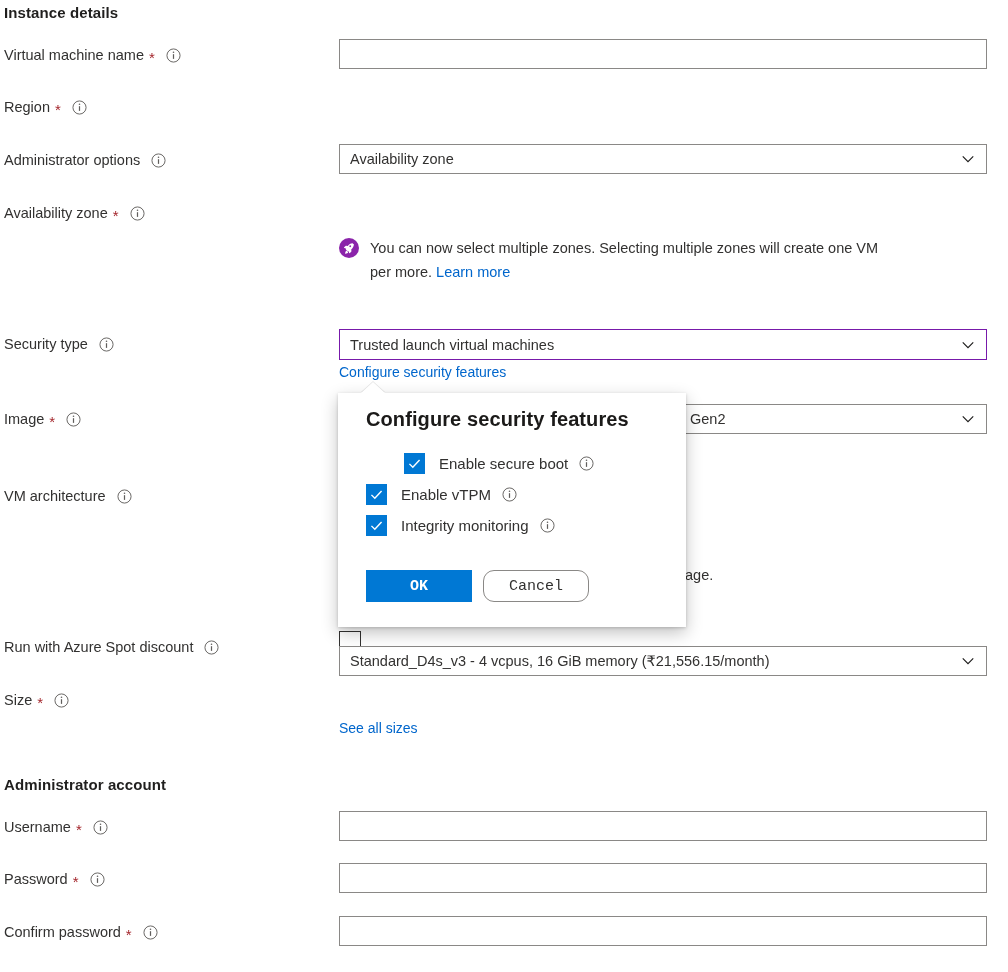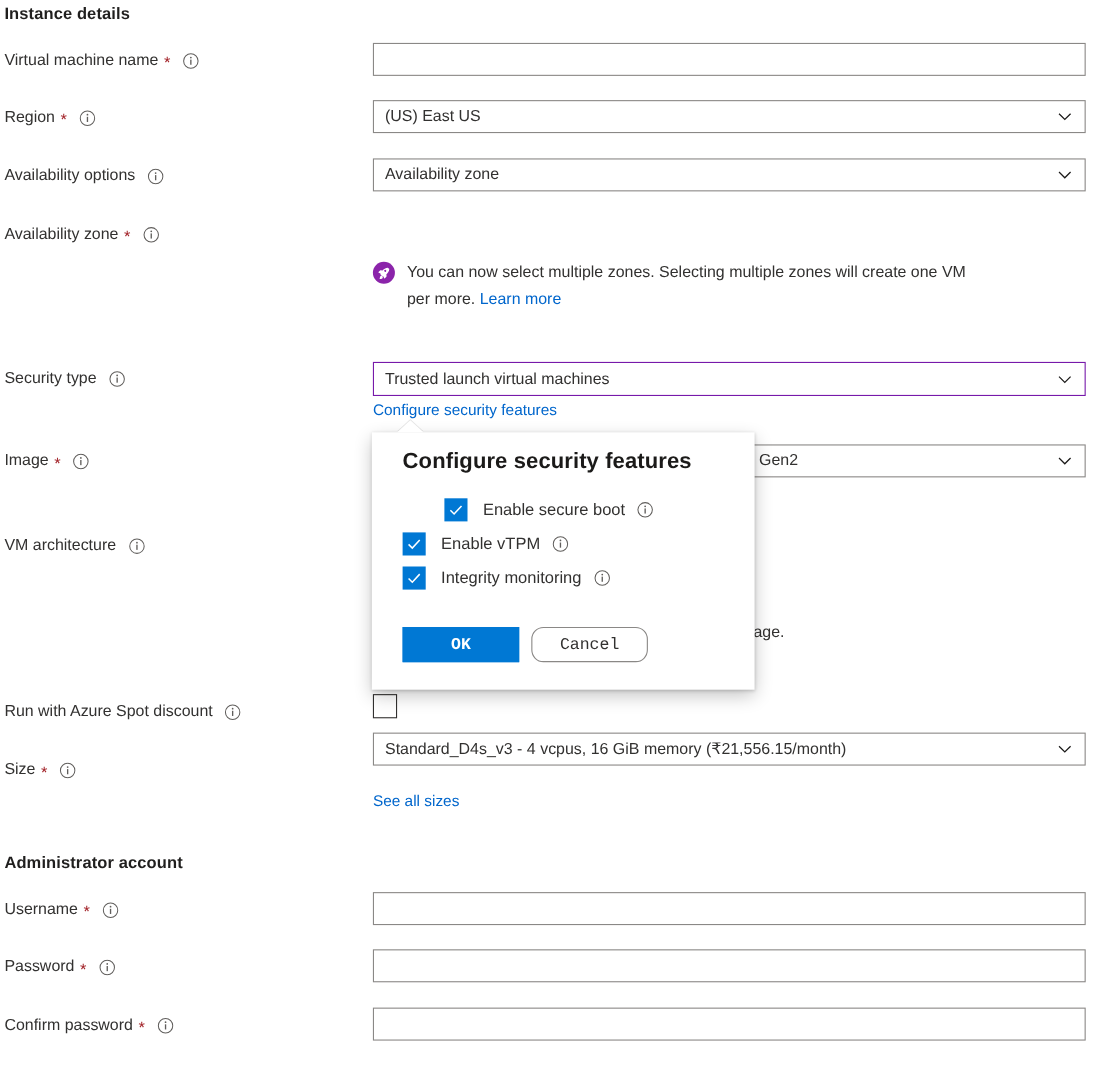--- a/index.html
+++ b/index.html
@@ -243,31 +243,23 @@
     <span>Region</span>
     <span class="req">*</span>
     <span class="info-ico">
       <svg width="15" height="15" viewBox="0 0 16 16">
           <circle cx="8" cy="8" r="7" fill="none" stroke="#605e5c" stroke-width="1"></circle>
           <circle cx="8" cy="4.6" r=".85" fill="#605e5c"></circle>
           <rect x="7.35" y="6.6" width="1.3" height="5" fill="#605e5c"></rect>
         </svg>
     </span>
   </div>
-  <div class="field" style="top:91px;">
-    <span class="val">(US) East US</span>
-    <span class="chev">
-      <svg width="14" height="14" viewBox="0 0 16 16">
-          <path d="M2 5 L8 11 L14 5" fill="none" stroke="#1b1a19" stroke-width="1.3"></path>
-        </svg>
-    </span>
-  </div>
 
   <div class="lbl" style="left:4px; top:151px;">
-    <span>Availability options</span>
+    <span>Administrator options</span>
     <span class="info-ico">
       <svg width="15" height="15" viewBox="0 0 16 16">
           <circle cx="8" cy="8" r="7" fill="none" stroke="#605e5c" stroke-width="1"></circle>
           <circle cx="8" cy="4.6" r=".85" fill="#605e5c"></circle>
           <rect x="7.35" y="6.6" width="1.3" height="5" fill="#605e5c"></rect>
         </svg>
     </span>
   </div>
   <div class="field" style="top:144px;">
     <span class="val">Availability zone</span>
@@ -376,21 +368,21 @@
     <span>Size</span>
     <span class="req">*</span>
     <span class="info-ico">
       <svg width="15" height="15" viewBox="0 0 16 16">
           <circle cx="8" cy="8" r="7" fill="none" stroke="#605e5c" stroke-width="1"></circle>
           <circle cx="8" cy="4.6" r=".85" fill="#605e5c"></circle>
           <rect x="7.35" y="6.6" width="1.3" height="5" fill="#605e5c"></rect>
         </svg>
     </span>
   </div>
-  <div class="field" style="top:666px;gap:24px;">
+  <div class="field" style="top:646px;gap:24px;">
     <span class="val">Standard_D4s_v3 - 4 vcpus, 16 GiB memory (₹21,556.15/month)</span>
     <span class="chev">
       <svg width="14" height="14" viewBox="0 0 16 16">
           <path d="M2 5 L8 11 L14 5" fill="none" stroke="#1b1a19" stroke-width="1.3"></path>
         </svg>
     </span>
   </div>
   <div class="sublink" style="left:339px; top:720px;">See all sizes</div>
 
   <div class="sec-head" style="left:4px; top:776px;">Administrator account</div>

